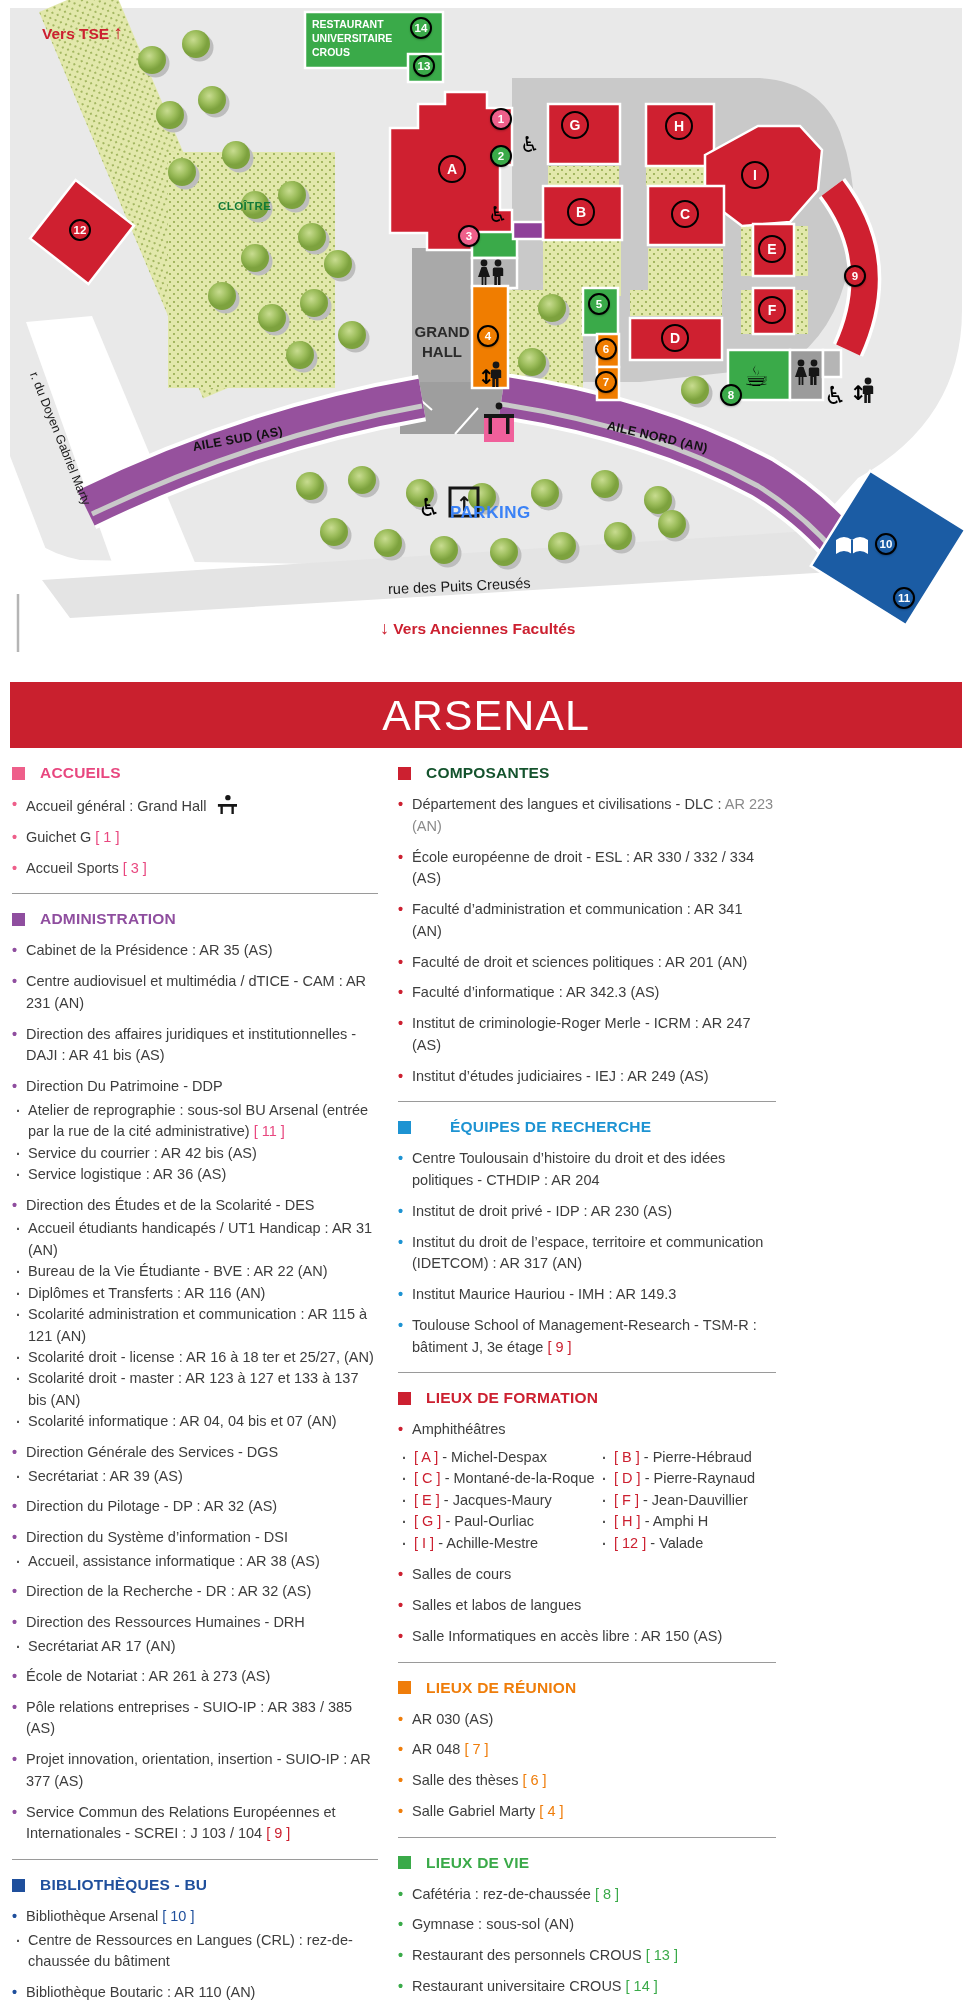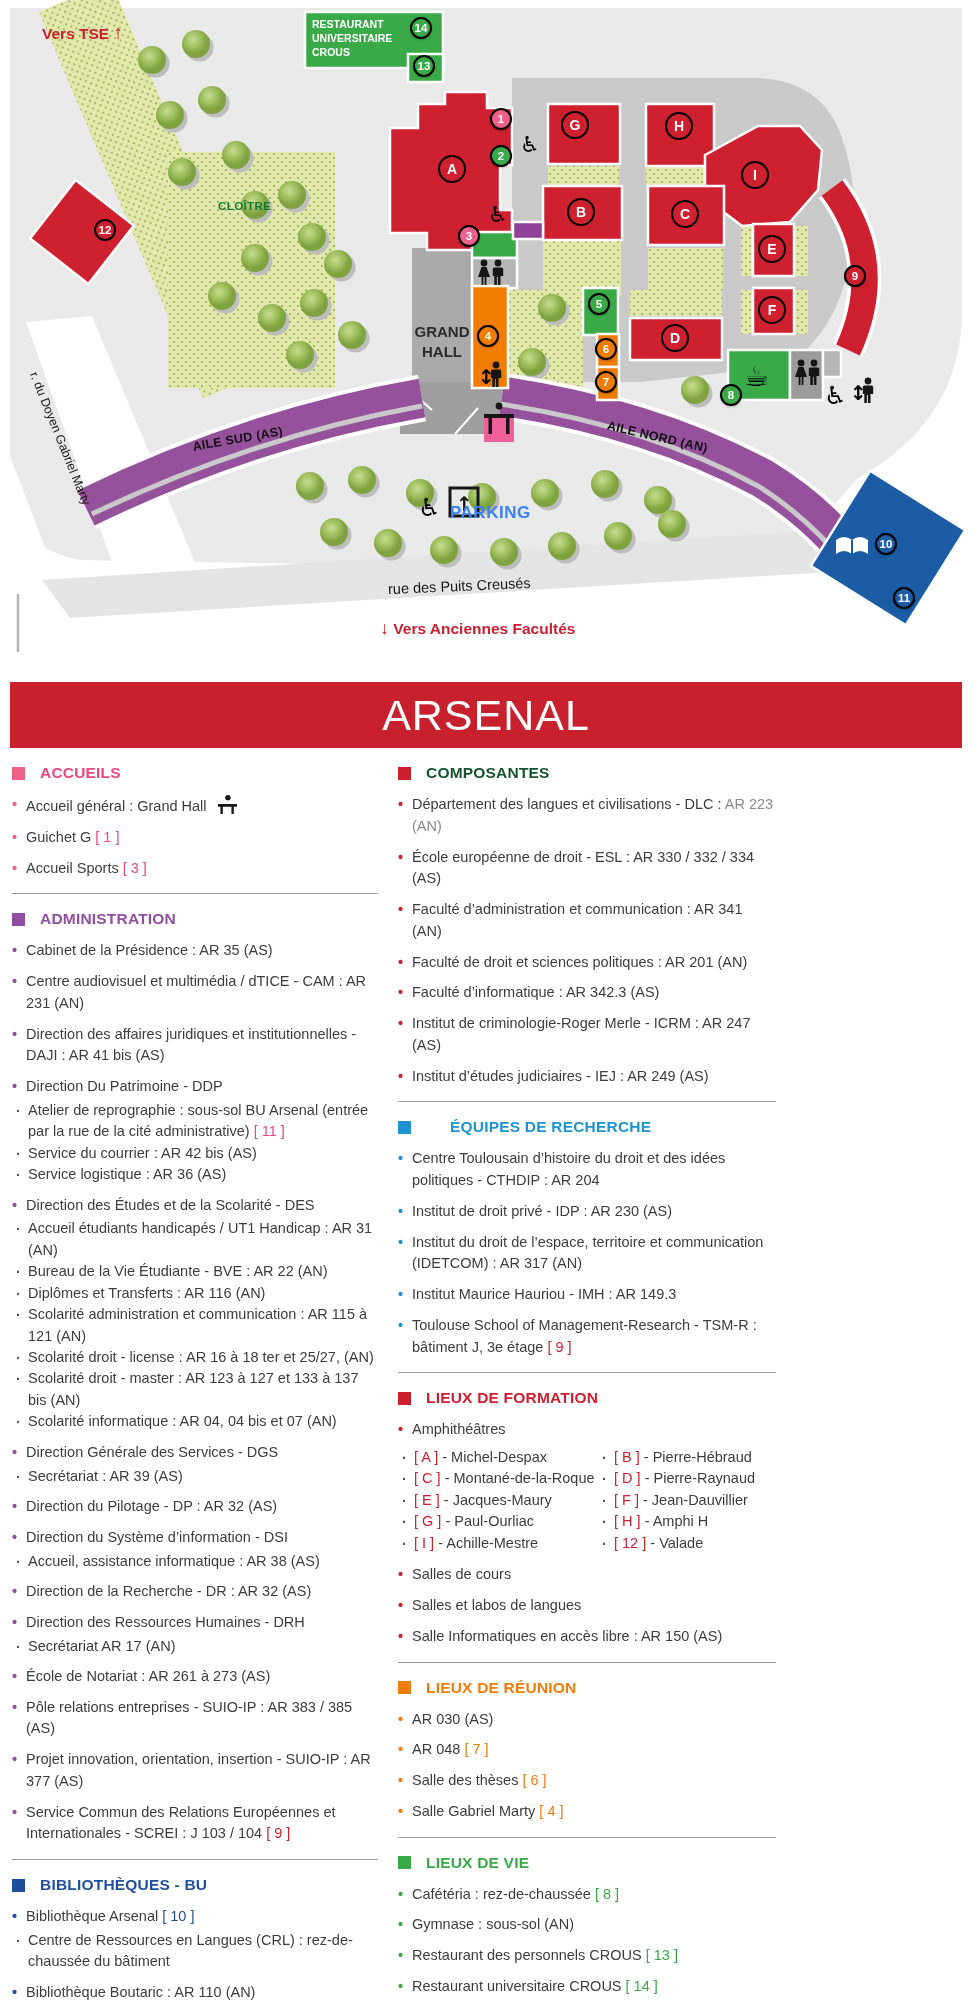--- a/index.html
+++ b/index.html
@@ -19,21 +19,21 @@
   .lbl-doyen{color:#1a1a1a;font-size:12.5px;transform-origin:left top;transform:rotate(68deg);}
   
   .mk{position:absolute;width:22px;height:22px;border:2px solid #000000;border-radius:50%;
       color:#fff;font-weight:bold;font-size:11.5px;display:flex;align-items:center;justify-content:center;
       box-shadow:0 1px 2px rgba(0,0,0,.25);box-sizing:border-box;}
   .mk-pink{background:#ee5f8a;}
   .mk-green{background:#3aaa49;}
   .mk-orange{background:#f07d00;}
   .mk-red{background:#cf2030;}
   .mk-blue{background:#1b5ca4;}
-  .mk-clear{background:transparent;box-shadow:none;margin-left:25px;}
+  .mk-clear{background:transparent;box-shadow:none;}
   .mk-letter{width:28px;height:28px;font-size:14px;background:transparent;box-shadow:none;}
   
   #banner{position:absolute;left:10px;top:682px;width:952px;height:66px;background:#c9202e;
           display:flex;align-items:center;justify-content:center;}
   #banner .title{color:#fff;font-size:43px;letter-spacing:1px;}
   
   .col{position:absolute;top:760px;}
   #col-left{left:12px;width:366px;}
   #col-right{left:398px;width:378px;}
   .sec-head{display:flex;align-items:center;font-weight:bold;font-size:15.5px;margin:4px 0 12px 0;letter-spacing:.2px;}

